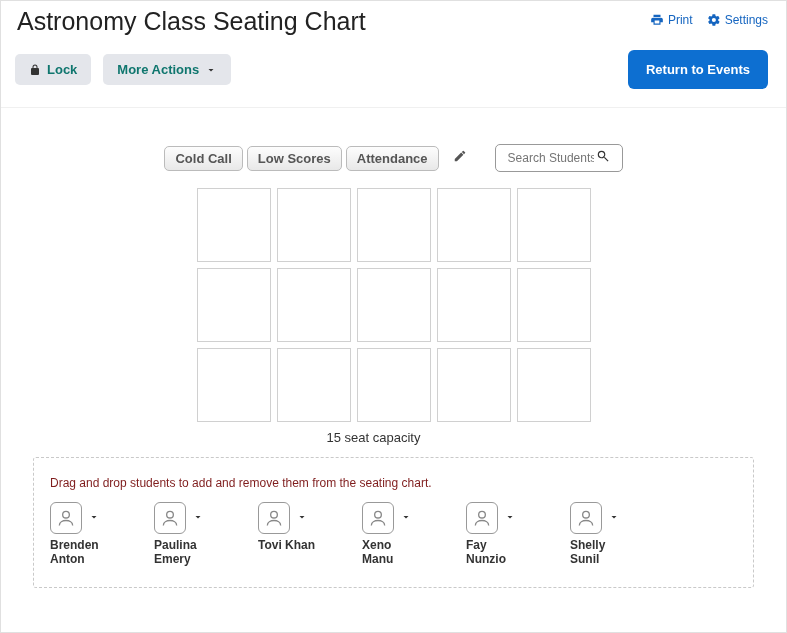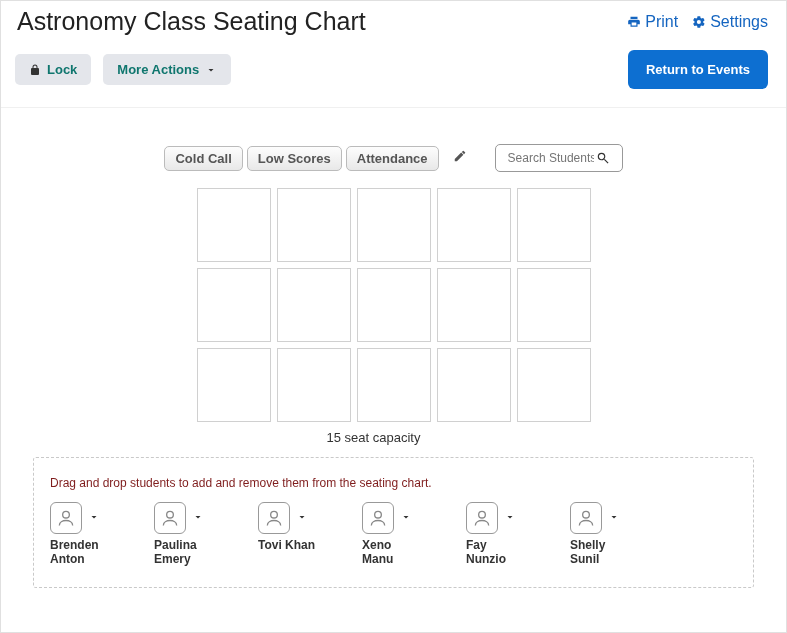--- a/index.html
+++ b/index.html
@@ -32,21 +32,21 @@
     display: flex;
     gap: 14px;
     align-items: center;
     margin-top: 6px;
   }
   .link-btn {
     display: inline-flex;
     align-items: center;
     gap: 4px;
     color: #1565c0;
-    font-size: 16px;
+    font-size: 12px;
     cursor: pointer;
   }
   .link-btn svg { fill: #1565c0; }
 
   .subheader {
     display: flex;
     align-items: center;
     justify-content: space-between;
     padding: 14px 18px 18px 14px;
     border-bottom: 1px solid #f0f0f0;
@@ -95,21 +95,20 @@
     cursor: pointer;
   }
   .edit-icon {
     margin-left: 8px;
     cursor: pointer;
     color: #555;
   }
   .search-box {
     margin-left: 22px;
     display: inline-flex;
-    align-items: center;
     border: 1px solid #999;
     border-radius: 5px;
     padding: 4px 8px 4px 10px;
     width: 128px;
     height: 28px;
   }
   .search-box input {
     border: none;
     outline: none;
     font-size: 12px;

